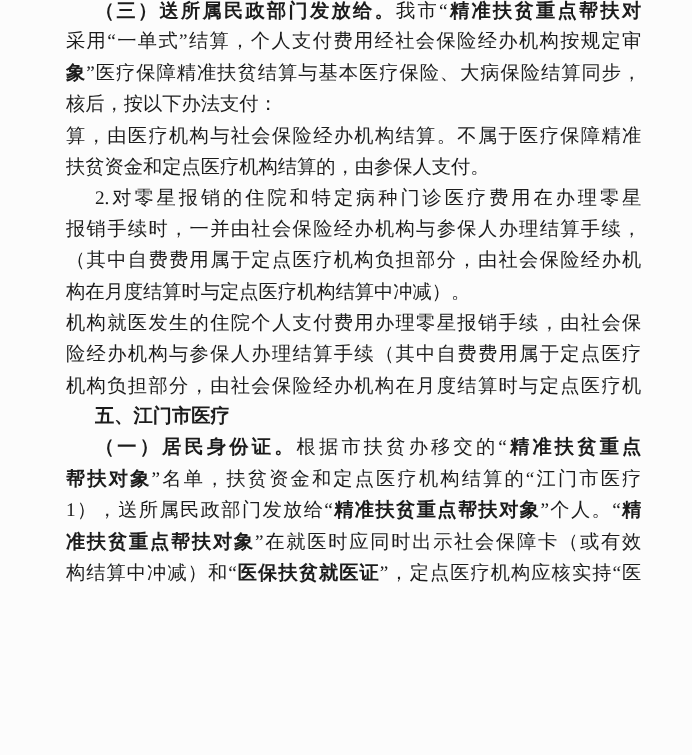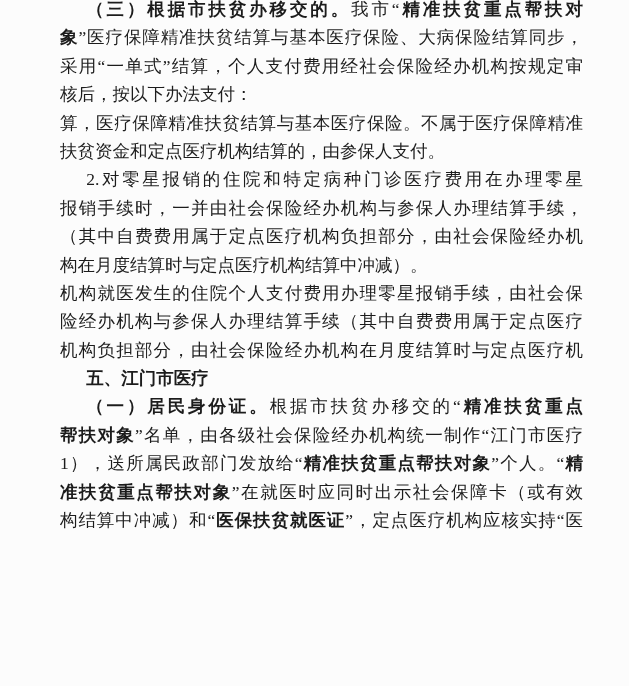--- a/index.html
+++ b/index.html
@@ -49,44 +49,44 @@
   .run.b {
     font-weight: bold;
   }
 </style>
 </head>
 <body style="background: rgb(252, 252, 252); color: rgb(28, 28, 28);">
 
 <div class="page">
   <div class="doc-body" id="doc-body">
       <div class="para">
-        <div class="line indent full"><span class="run b">（三）根据市扶贫办移交的。</span><span class="run">我市“</span><span class="run b">精准扶贫重点帮扶对</span></div>
+        <div class="line indent full"><span class="run b">（三）送所属民政部门发放给。</span><span class="run">我市“</span><span class="run b">精准扶贫重点帮扶对</span></div>
+        <div class="line full"><span class="run">采用“一单式”结算，个人支付费用经社会保险经办机构按规定审</span></div>
         <div class="line full"><span class="run b">象</span><span class="run">”医疗保障精准扶贫结算与基本医疗保险、大病保险结算同步，</span></div>
-        <div class="line full"><span class="run">采用“一单式”结算，个人支付费用经社会保险经办机构按规定审</span></div>
         <div class="line"><span class="run">核后，按以下办法支付：</span></div>
       </div>
       <div class="para">
-        <div class="line full"><span class="run">算，医疗保障精准扶贫结算与基本医疗保险。不属于医疗保障精准</span></div>
+        <div class="line full"><span class="run">算，由医疗机构与社会保险经办机构结算。不属于医疗保障精准</span></div>
         <div class="line"><span class="run">扶贫资金和定点医疗机构结算的，由参保人支付。</span></div>
       </div>
       <div class="para">
         <div class="line indent full"><span class="run">2.对零星报销的住院和特定病种门诊医疗费用在办理零星</span></div>
         <div class="line full"><span class="run">报销手续时，一并由社会保险经办机构与参保人办理结算手续，</span></div>
         <div class="line full"><span class="run">（其中自费费用属于定点医疗机构负担部分，由社会保险经办机</span></div>
         <div class="line"><span class="run">构在月度结算时与定点医疗机构结算中冲减）。</span></div>
       </div>
       <div class="para">
         <div class="line full"><span class="run">机构就医发生的住院个人支付费用办理零星报销手续，由社会保</span></div>
         <div class="line full"><span class="run">险经办机构与参保人办理结算手续（其中自费费用属于定点医疗</span></div>
         <div class="line full"><span class="run">机构负担部分，由社会保险经办机构在月度结算时与定点医疗机</span></div>
       </div>
       <div class="para">
         <div class="line indent"><span class="run b">五、江门市医疗</span></div>
       </div>
       <div class="para">
         <div class="line indent full"><span class="run b">（一）居民身份证。</span><span class="run">根据市扶贫办移交的“</span><span class="run b">精准扶贫重点</span></div>
-        <div class="line full"><span class="run b">帮扶对象</span><span class="run">”名单，由各级社会保险经办机构统一制作“江门市医疗</span></div>
+        <div class="line full"><span class="run b">帮扶对象</span><span class="run">”名单，扶贫资金和定点医疗机构结算的“江门市医疗</span></div>
         <div class="line full"><span class="run">1），送所属民政部门发放给“</span><span class="run b">精准扶贫重点帮扶对象</span><span class="run">”个人。“</span><span class="run b">精</span></div>
         <div class="line full"><span class="run b">准扶贫重点帮扶对象</span><span class="run">”在就医时应同时出示社会保障卡（或有效</span></div>
         <div class="line full"><span class="run">构结算中冲减）和“</span><span class="run b">医保扶贫就医证</span><span class="run">”，定点医疗机构应核实持“医</span></div>
       </div>
     </div>
 </div>
 
 </body></html>

